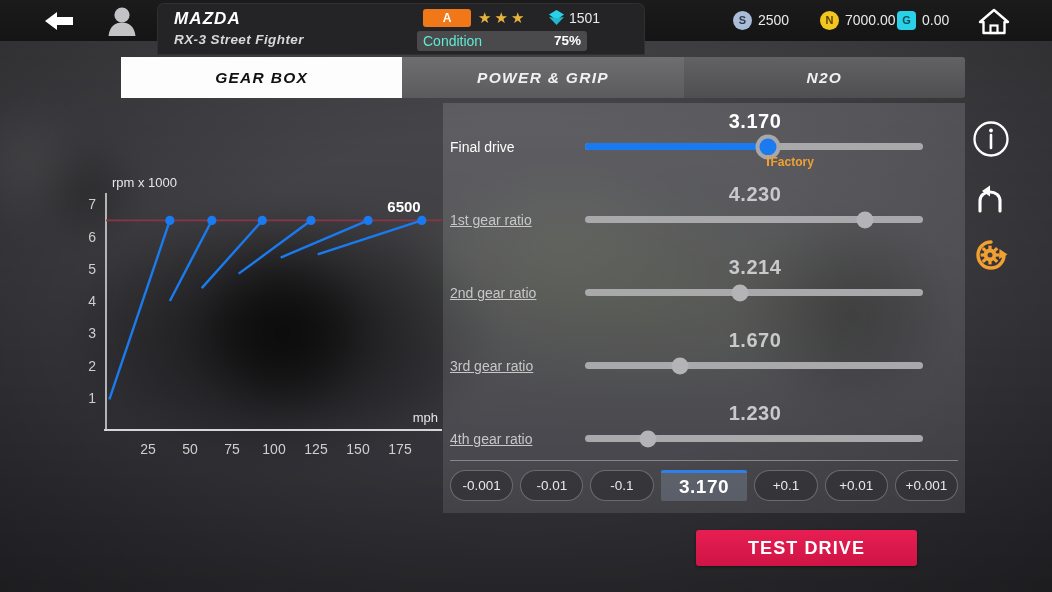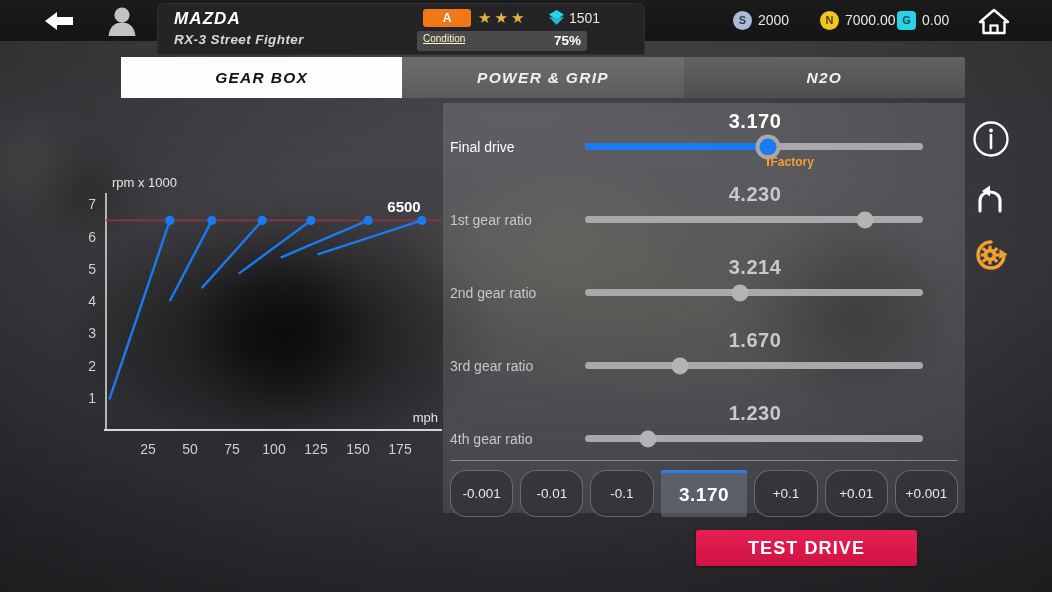--- a/index.html
+++ b/index.html
@@ -64,21 +64,21 @@
   #stars .star { font-size:15px; color:#e8b33c; line-height:18px; }
   #rank-icon { position:absolute; left:391px; top:6px; width:17px; height:18px; }
   #rank-val {
     position:absolute; left:412px; top:6px;
     font-size:14px; color:#e8e8e8; line-height:18px;
   }
   #cond-bar {
     position:absolute; left:260px; top:28px; width:170px; height:20px;
     background:#4a4a4c; border-radius:3px;
   }
-  #cond-bar .lbl { position:absolute; left:6px; top:2px; font-size:10px; color:#fef9c3;text-decoration:underline; }
+  #cond-bar .lbl { position:absolute; left:6px; top:2px; font-size:14px; color:#5eead4; }
   #cond-bar .val { position:absolute; right:6px; top:2px; font-size:13.5px; font-weight:bold; color:#fff; }
 
   .currency { position:absolute; top:8px; height:24px; display:flex; align-items:center; gap:6px; }
   .currency .amt { font-size:14px; color:#e9e9e9; }
   .coin { width:19px; height:19px; border-radius:50%; display:flex; align-items:center;
           justify-content:center; font-size:11px; font-weight:bold; }
   #home-icon { position:absolute; left:978px; top:7px; width:32px; height:28px; cursor:pointer; }
 
   
   #tabs {
@@ -102,21 +102,21 @@
   #panel {
     position:absolute; left:443px; top:103px; width:522px; height:410px; z-index:6;
     background:linear-gradient(180deg, rgba(225,225,228,.16) 0%, rgba(205,205,210,.13) 100%);
   }
   .slider-row { position:absolute; left:0; width:522px; height:66px; }
   .sl-name {
     position:absolute; left:7px; top:44px; font-size:14px;
     transform:translateY(-50%);
   }
   .sl-name.on  { color:#fdfdfd; }
-  .sl-name.off { color:#c7c7ca; }
+  .sl-name.off { color:#c7c7ca;text-decoration:underline; }
   .sl-val {
     position:absolute; left:142px; width:340px; top:7px; text-align:center;
     font-size:20px; font-weight:bold; letter-spacing:.5px;
   }
   .sl-val.on  { color:#ffffff; }
   .sl-val.off { color:#c9c9cc; }
   .sl-track {
     position:absolute; left:142px; top:40px; width:338px; height:7px;
     border-radius:4px; background:#a9a9ac; cursor:pointer;
   }
@@ -133,21 +133,21 @@
   .sl-thumb.on i { width:17px; height:17px; border-radius:50%; background:#1a7bf0; display:block; }
   .factory-mark { position:absolute; top:52px; transform:translateX(-50%);font-weight:bold; }
   .factory-mark .tick { width:2px; height:11px; background:#f2a032; margin:0 auto; }
   .factory-mark .flbl {
     position:absolute; left:4px; top:0; font-size:12px; color:#f2a032; white-space:nowrap;
   }
 
   #adj-sep { position:absolute; left:7px; top:357px; width:508px; height:1px; background:rgba(255,255,255,.35); }
   #adjusters { position:absolute; left:7px; top:367px; width:508px; height:34px; display:flex; gap:7px; }
   .adj {
-    flex:1; height:47px; border-radius:16px;
+    flex:1; height:31px; border-radius:16px;
     background:rgba(48,48,52,.72); border:1px solid rgba(150,150,155,.55);
     display:flex; align-items:center; justify-content:center;
     font-size:13.5px; color:#e9e9ec; cursor:pointer;text-align:right;
   }
   .adj.value {
     flex:1.42; border-radius:2px; border:none;
     background:rgba(118,125,140,.48); border-top:3px solid #2f7fe8;
     font-size:19px; font-weight:bold; color:#fff; letter-spacing:.5px;
   }
 
@@ -208,21 +208,21 @@
     <div id="rank-val">1501</div>
 
     <div id="cond-bar">
       <span class="lbl">Condition</span>
       <span class="val">75%</span>
     </div>
   </div>
 
   <div class="currency" style="left:733px;">
     <span class="coin" style="background:#aabcd8;color:#2e3a4c;">S</span>
-    <span class="amt">2000</span>
+    <span class="amt">2500</span>
   </div>
   <div class="currency" style="left:820px;">
     <span class="coin" style="background:#f2c61e;color:#5a4406;">N</span>
     <span class="amt">7000.00</span>
   </div>
   <div class="currency" style="left:897px;">
     <span class="coin" style="background:#2ad2e8;color:#0a4b56;border-radius:4px;">G</span>
     <span class="amt">0.00</span>
   </div>
 

